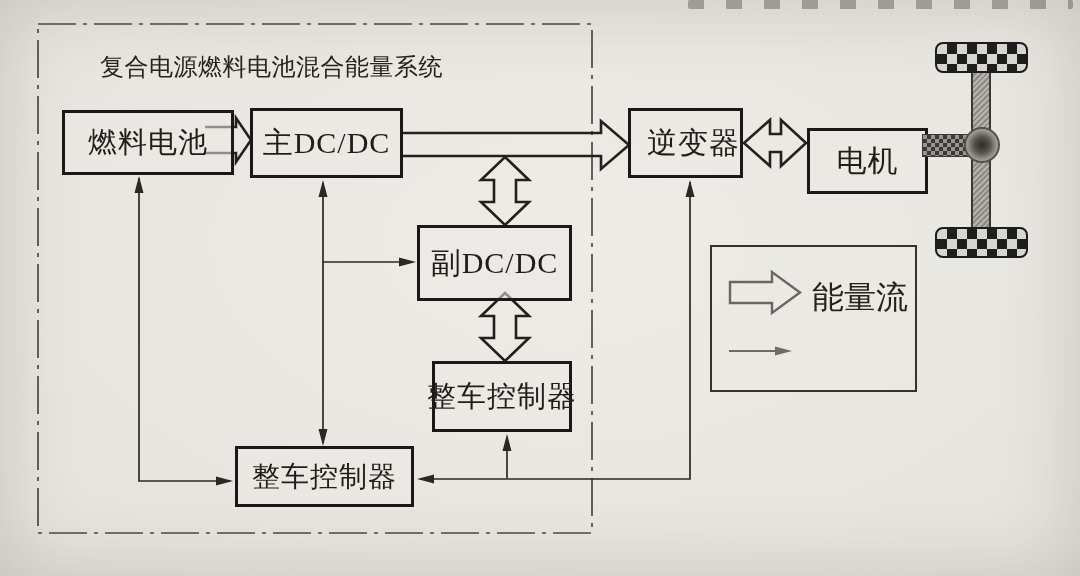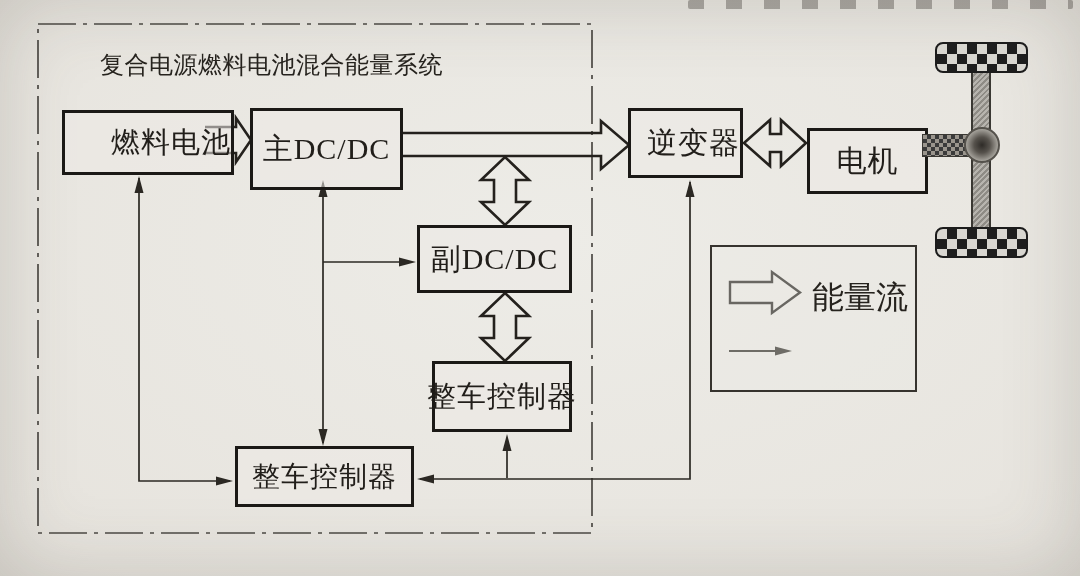--- a/index.html
+++ b/index.html
@@ -12,21 +12,21 @@
   }
   svg.lines{position:absolute;left:0;top:0;width:1080px;height:576px;}
   .box{
     position:absolute;border:3px solid #1b1916;background:rgba(236,234,229,.55);
     display:flex;align-items:center;justify-content:center;
     box-sizing:border-box;white-space:nowrap;
   }
   .box .lbl{letter-spacing:1px;}
   .title{
     position:absolute;left:100px;top:50px;font-size:24px;line-height:34px;
-    letter-spacing:0.5px;white-space:nowrap;color:#26231e;font-family:Liberation Mono, monospace;
+    letter-spacing:0.5px;white-space:nowrap;color:#26231e;
   }
   .legendbox{
     position:absolute;left:710px;top:245px;width:207px;height:147px;
     border:2px solid #36332e;box-sizing:border-box;background:rgba(236,234,229,.35);
   }
   .legend-label{position:absolute;font-size:32px;white-space:nowrap;color:#26231e;}
   .wheel{
     position:absolute;width:93px;height:31px;border:2px solid #1c1c1c;border-radius:8px;
     box-sizing:border-box;
     background-image:
@@ -92,27 +92,27 @@
     <line x1="507" y1="478" x2="507" y2="438" stroke="#2b2823" stroke-width="1.7"></line>
     <polygon points="507,434 502.5,451 511.5,451" fill="#2b2823"></polygon>
 
     <path d="M730,282 H772 V272 L800,292.5 L772,313 V303 H730 Z" fill="none" stroke="#24211d" stroke-width="2.4"></path>
     <line x1="729" y1="351" x2="779" y2="351" stroke="#2b2823" stroke-width="1.8"></line>
     <polygon points="792,351 775,346.5 775,355.5" fill="#2b2823"></polygon>
   </svg>
 
   <div class="title">复合电源燃料电池混合能量系统</div>
 
-  <div class="box" style="left:62px;top:110px;width:172px;height:65px;justify-content:flex-end;">
+  <div class="box" style="left:62px;top:110px;width:172px;height:65px;">
     <span class="lbl f29">燃料电池</span>
   </div>
-  <div class="box" style="left:250px;top:108px;width:153px;height:82px;">
+  <div class="box" style="left:250px;top:108px;width:153px;height:70px;">
     <span class="lbl f30">主DC/DC</span>
   </div>
-  <div class="box" style="left:417px;top:225px;width:155px;height:68px;font-family:Liberation Serif, serif;">
+  <div class="box" style="left:417px;top:225px;width:155px;height:76px;font-family:Liberation Serif, serif;">
     <span class="lbl f30">副DC/DC</span>
   </div>
   <div class="box" style="left:432px;top:361px;width:140px;height:71px;">
     <span class="lbl f29">整车控制器</span>
   </div>
   <div class="box" style="left:235px;top:446px;width:179px;height:61px;">
     <span class="lbl f28">整车控制器</span>
   </div>
   <div class="box" style="left:628px;top:108px;width:115px;height:70px;justify-content:flex-end;">
     <span class="lbl f30">逆变器</span>

